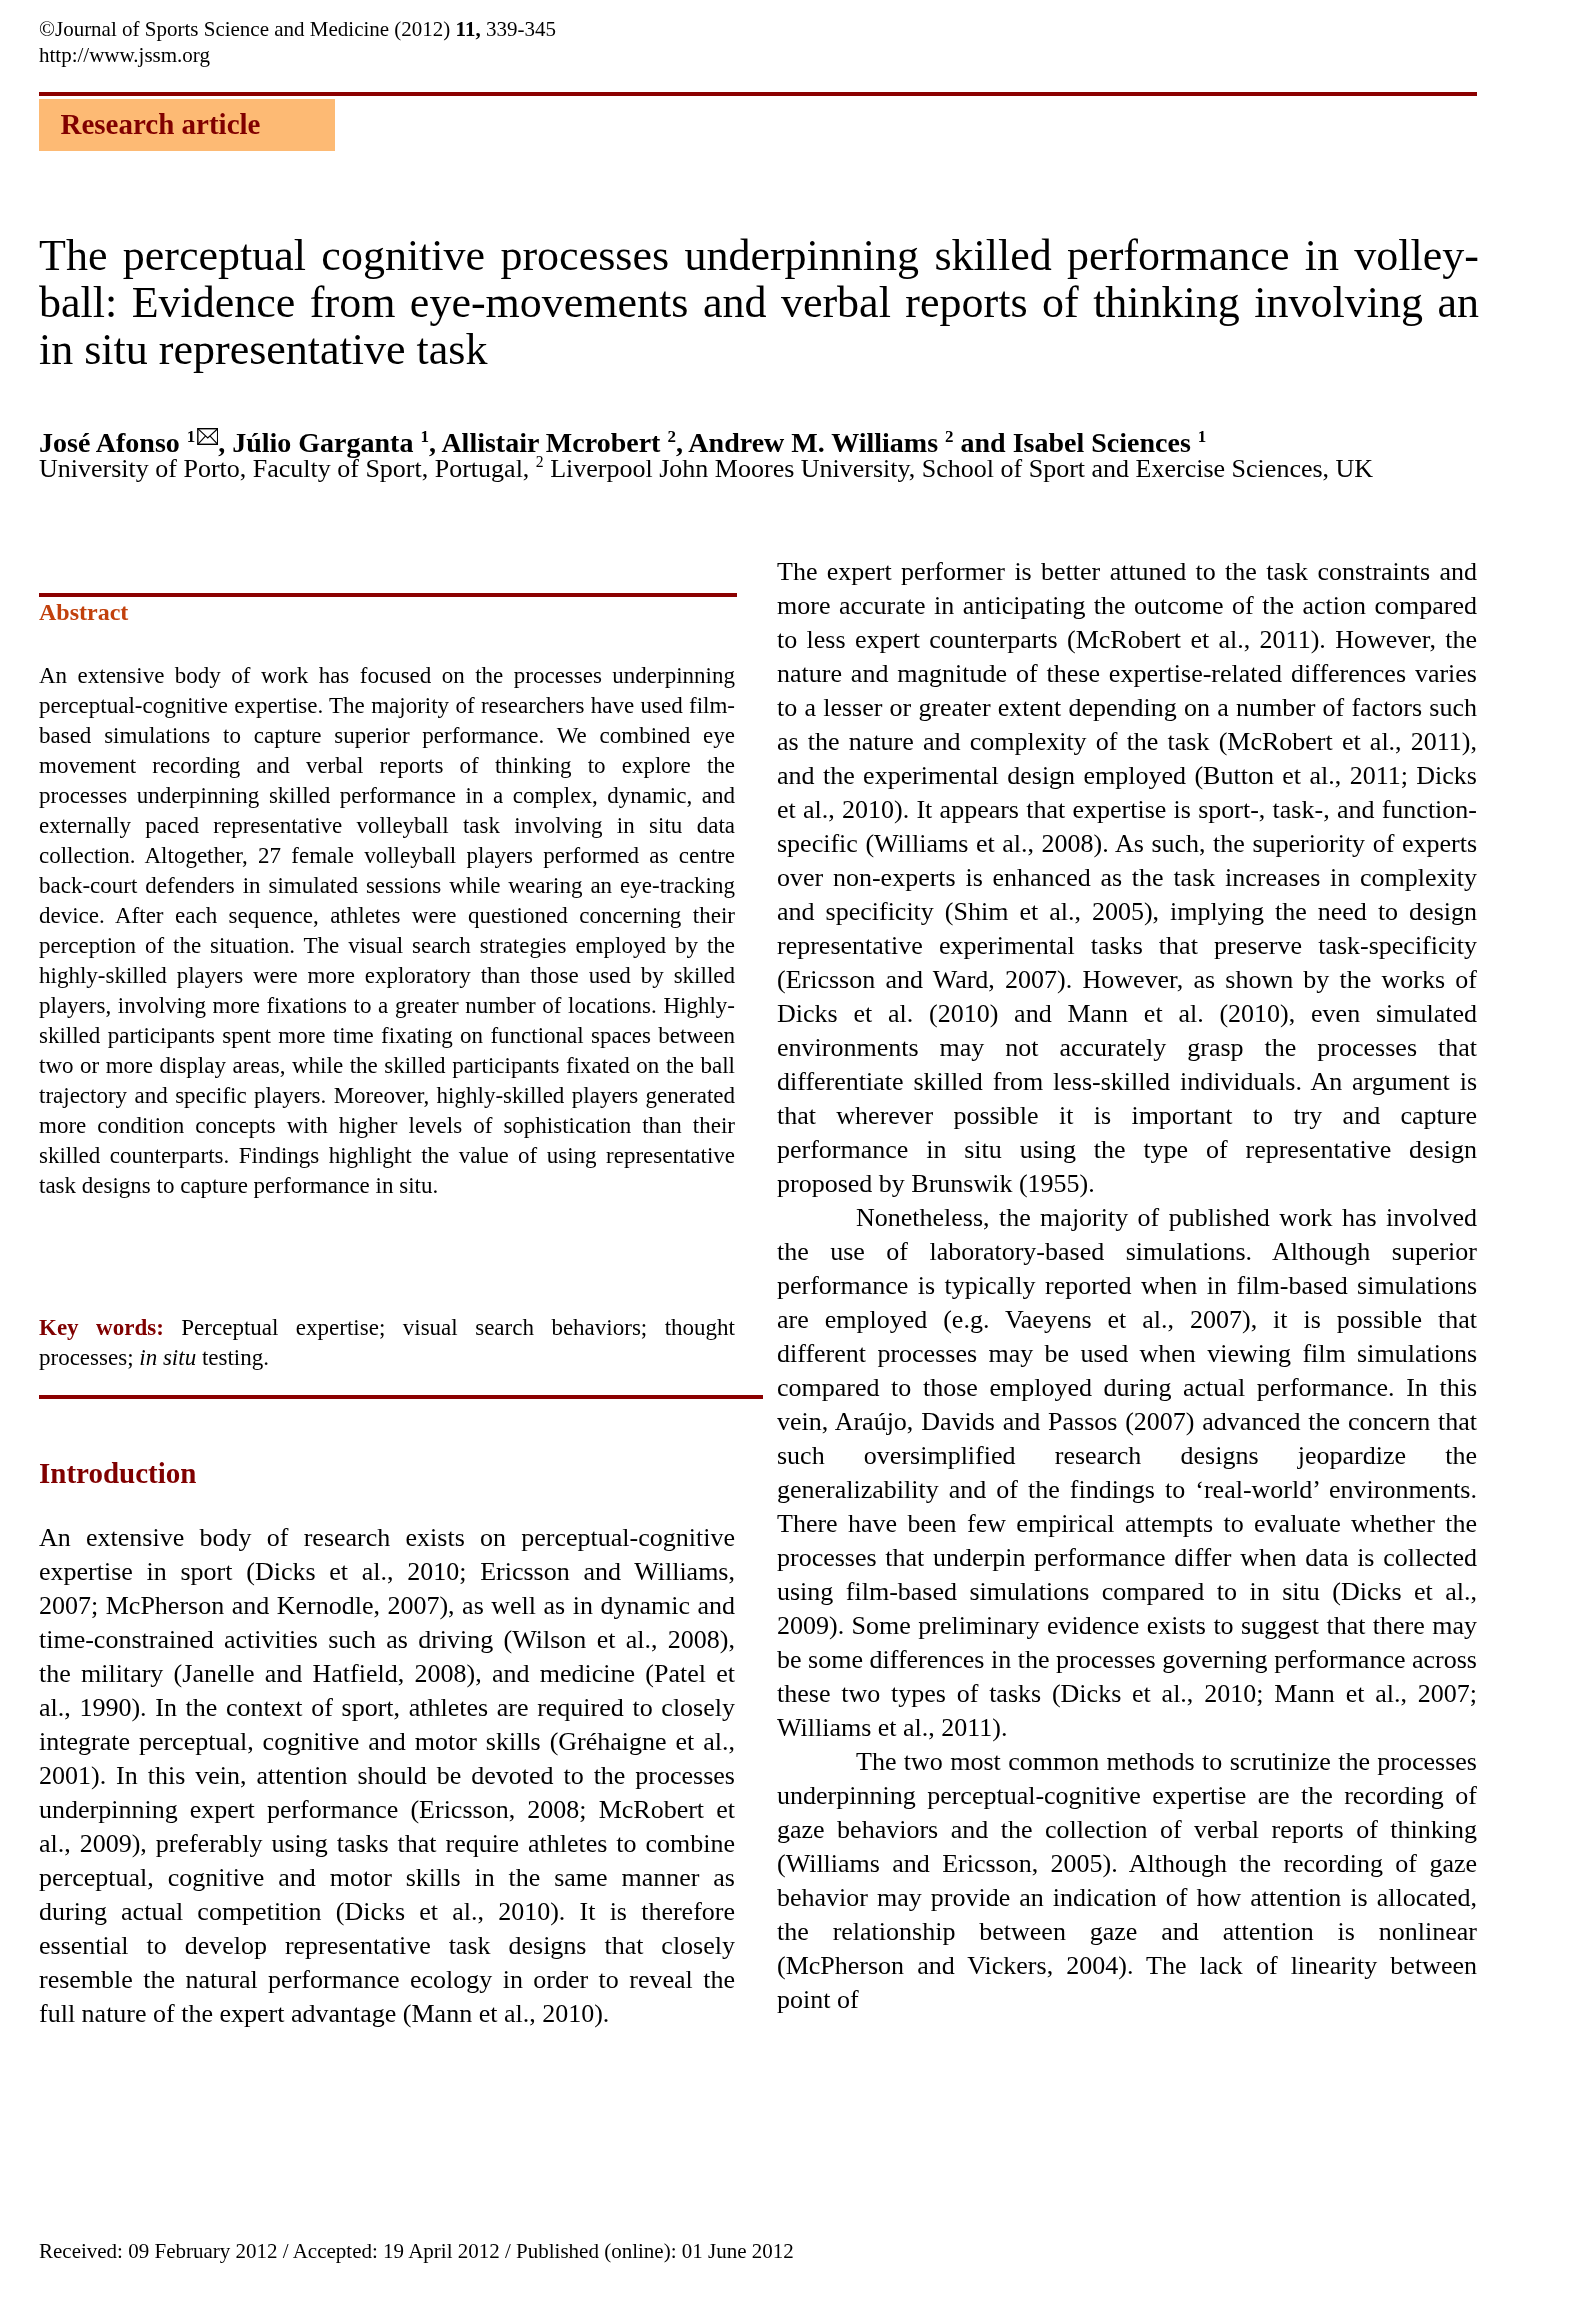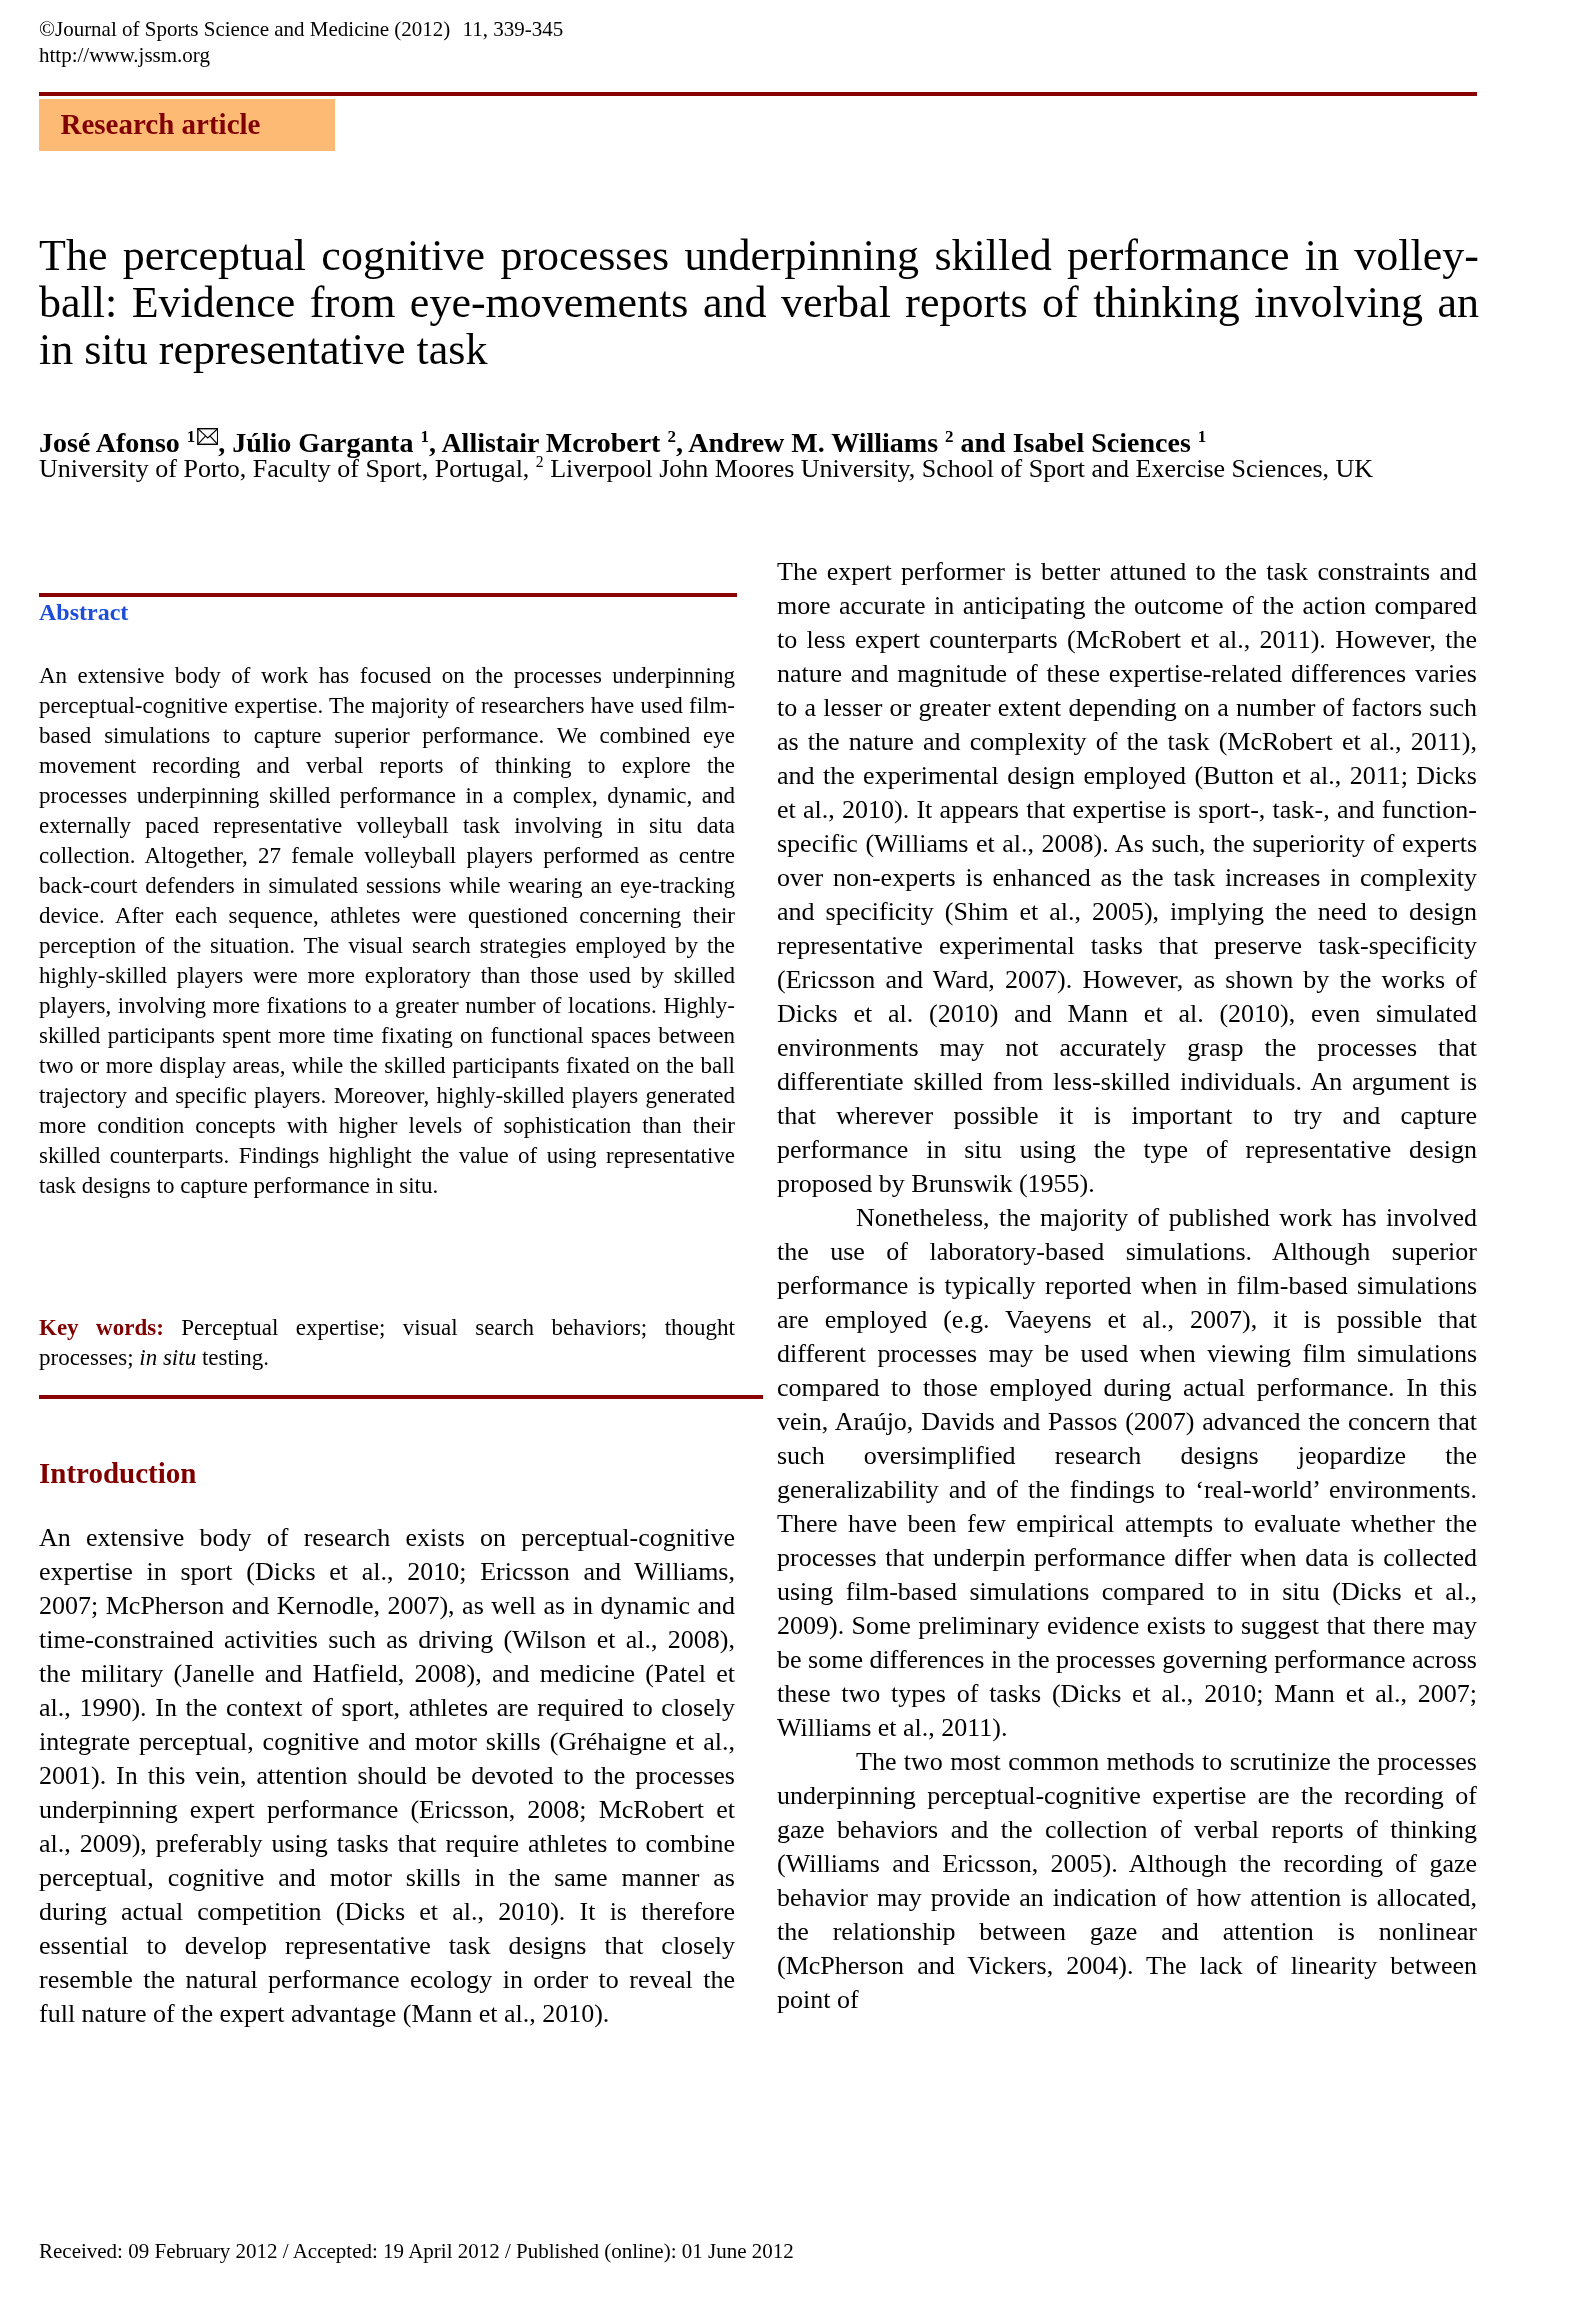--- a/index.html
+++ b/index.html
@@ -2,40 +2,40 @@
 <html style="font-size:11.5px"><head>
 <meta charset="utf-8">
 <style>
   html, body { margin: 0; padding: 0; background: #ffffff; }
   body {
     width: 1576px; height: 2319px; position: relative; overflow: hidden;
     font-family: "Liberation Serif", "DejaVu Serif", serif; color: #000;
   }
   .abs { position: absolute; }
   .journal-line { left: 39px; top: 15.7px; font-size: 21px; line-height: 27px; }
-  .journal-line b { font-weight: normal; margin-left: 7px; }
+  .journal-line b { font-weight: bold; }
   .url-line { left: 39px; top: 42px; font-size: 21px; line-height: 27px; }
   .top-rule { left: 39px; top: 92px; width: 1438px; height: 3.6px; background: #8b0000; }
   .badge { left: 39px; top: 99px; width: 296px; height: 52px; background: #fdba74; }
   .badge span { position: absolute; left: 21.5px; top: 10px; font-size: 29px; font-weight: bold; color: #800000; line-height: 31.5px; }
   .title {
     left: 39px; top: 232px; width: 1440px; font-size: 44px; line-height: 47px; font-weight: normal;
     text-align: justify;
   }
   .authors { left: 39px; top: 419px; width: 1440px; font-size: 28px; font-weight: bold; line-height: 34px; }
   .authors sup { font-size: 17px; vertical-align: 10px; line-height: 0; }
   .mail-icon { display: inline-block; width: 21.5px; height: 17px; vertical-align: 7.2px; margin-left: 1.4px; }
   .affil { left: 39px; top: 452px; width: 1440px; font-size: 26px; line-height: 33px; text-align: justify; }
   .affil sup { font-size: 15.7px; vertical-align: 10px; line-height: 0; }
   .col { font-size: 26px; line-height: 34px; text-align: justify; hyphens: manual; }
   .col-left { left: 39px; width: 696px; }
   .col-right { left: 777px; width: 700px; top: 555px; }
   .rule { height: 3.6px; background: #8b0000; }
   .abs-rule { left: 39px; top: 593px; width: 698px; }
-  .abs-heading { left: 39px; top: 597px; font-size: 24px; font-weight: bold; color: #1d4ed8; line-height: 30px; }
+  .abs-heading { left: 39px; top: 597px; font-size: 24px; font-weight: bold; color: #c2410c; line-height: 30px; }
   .abstract-text { top: 661px; font-size: 23px; line-height: 30px; }
   .keywords { top: 1313px; font-size: 23px; line-height: 30px; }
   .keywords .kw-label { color: #800000; font-weight: bold; }
   .kw-rule { left: 39px; top: 1395px; width: 724px; }
   .intro-heading { left: 39px; top: 1456px; font-size: 29px; font-weight: bold; color: #800000; line-height: 34px; }
   .intro-text { top: 1521px; }
   p { margin: 0; }
   .indent { text-indent: 79px; }
   .footer { left: 39px; top: 2238px; font-size: 21px; line-height: 27px; }
 </style>

